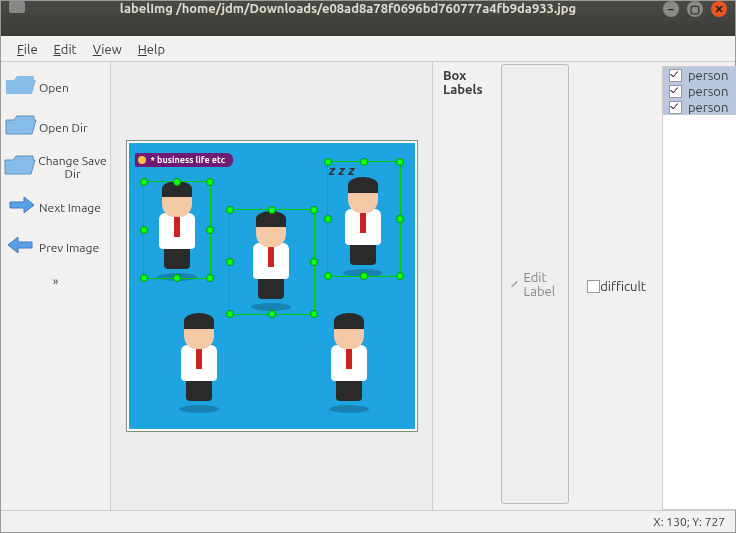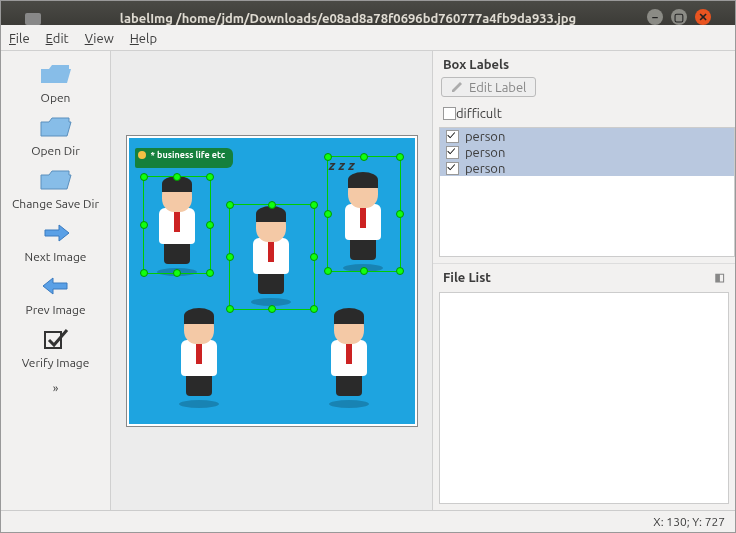--- a/index.html
+++ b/index.html
@@ -1,49 +1,49 @@
 <!DOCTYPE html>
 <html><head>
 <meta charset="utf-8">
 <style>
 * { box-sizing: border-box; margin: 0; padding: 0; }
 body { font-family: "Ubuntu", "Segoe UI", sans-serif; font-size: 13px; background: #f2f1f0; color: #3c3c3c; width: 736px; height: 533px; overflow: hidden; }
 .window { display: flex; flex-direction: column; height: 100%; border: 1px solid #999; }
-.titlebar { background: linear-gradient(#4a4a45, #3c3b37); color: #dfdbd2; height: 24px; display: flex; align-items: flex-end; padding: 0 24px; font-size: 13px; font-weight: bold; }
+.titlebar { background: linear-gradient(#4a4a45, #3c3b37); color: #dfdbd2; height: 35px; display: flex; align-items: flex-start; padding: 0 8px; font-size: 13px; font-weight: bold; }
 .titlebar .icon { width: 16px; height: 12px; background: #888; border-radius: 2px; margin-right: 8px; flex-shrink: 0; }
 .titlebar .title { flex: 1; text-align: center; }
 .win-btns { display: flex; gap: 8px; }
 .win-btn { width: 16px; height: 16px; border-radius: 50%; display: flex; align-items: center; justify-content: center; font-size: 11px; color: #222; }
 .win-min { background: #8b8b85; }
 .win-max { background: #8b8b85; }
 .win-close { background: #e95420; }
-.menubar { background: #f2f1f0; border-bottom: 1px solid #d0d0d0; height: 26px; display: flex; align-items: center; padding: 0 0; }
+.menubar { background: #f2f1f0; border-bottom: 1px solid #d0d0d0; height: 26px; display: flex; align-items: center; padding: 0 8px; }
 .menu-item { padding: 4px 8px; cursor: default; }
 .menu-item .ul { text-decoration: underline; }
 .body { flex: 1; display: flex; min-height: 0; }
 .toolbar { width: 110px; background: #f2f1f0; border-right: 1px solid #d0d0d0; display: flex; flex-direction: column; align-items: center; padding-top: 6px; gap: 2px; overflow: hidden; }
-.tool-btn { display: flex; flex-direction: column; align-items: center; padding: 4px 2px; width: 100%; cursor: default; font-size: 12px; }
+.tool-btn { display: flex; flex-direction: row; align-items: center; padding: 4px 2px; width: 100%; cursor: default; font-size: 12px; }
 .tool-icon { width: 36px; height: 26px; display: flex; align-items: center; justify-content: center; margin-bottom: 4px; }
 .tool-label { text-align: center; }
 .canvas-area { flex: 1; background: #ececec; display: flex; align-items: center; justify-content: center; position: relative; border-right: 1px solid #d0d0d0; }
 .canvas-frame { border: 1px solid #888; background: #fff; padding: 2px; }
 .img-canvas { width: 286px; height: 286px; background: #1ea4e0; position: relative; overflow: hidden; }
-.ribbon { position: absolute; top: 10px; left: 6px; background: #15803d; color: #fff; font-size: 9px; font-weight: bold; padding: 2px 8px 8px 16px; border-radius: 2px 6px 6px 2px; }
+.ribbon { position: absolute; top: 10px; left: 6px; background: #701a75; color: #fff; font-size: 9px; font-weight: bold; padding: 2px 8px 2px 16px; border-radius: 2px 6px 6px 2px; }
 .ribbon::before { content: ''; position: absolute; left: 3px; top: 3px; width: 8px; height: 8px; background: #f6c044; border-radius: 50%; }
 .person { position: absolute; width: 60px; height: 92px; }
 .head { position: absolute; top: 0; left: 50%; transform: translateX(-50%); width: 30px; height: 34px; background: #f4c9a6; border-radius: 50% 50% 40% 40%; }
 .hair { position: absolute; top: -2px; left: 0; width: 100%; height: 16px; background: #2a2a2a; border-radius: 50% 50% 0 0; }
 .shirt { position: absolute; top: 30px; left: 50%; transform: translateX(-50%); width: 36px; height: 36px; background: #fff; border-radius: 6px 6px 4px 4px; }
 .tie { position: absolute; top: 32px; left: 50%; transform: translateX(-50%); width: 6px; height: 22px; background: #c22; }
 .pants { position: absolute; top: 62px; left: 50%; transform: translateX(-50%); width: 26px; height: 24px; background: #2a2a2a; border-radius: 0 0 4px 4px; }
 .shadow { position: absolute; bottom: -6px; left: 50%; transform: translateX(-50%); width: 40px; height: 8px; background: rgba(0,0,0,0.2); border-radius: 50%; }
 .bbox { position: absolute; border: 1px solid #0c0; }
 .handle { position: absolute; width: 8px; height: 8px; background: #1f1; border-radius: 50%; border: 1px solid #090; margin: -4px; }
 .zz { position: absolute; font-size: 13px; font-weight: bold; color: #333; font-style: italic; }
-.right-panel { width: 302px; background: #f2f1f0; display: flex; flex-direction: column; }
+.right-panel { width: 302px; background: #f2f1f0; display: flex; flex-direction: row; }
 .panel-header { font-weight: bold; padding: 6px 10px 4px; font-size: 13px; }
 .edit-label-btn { margin: 2px 8px 6px; border: 1px solid #bbb; background: #eee; padding: 2px 8px; border-radius: 3px; color: #888; display: inline-flex; align-items: center; gap: 5px; font-size: 13px; width: fit-content; }
 .edit-label-btn svg { opacity: 0.55; }
 .row { display: flex; align-items: center; padding: 3px 10px; gap: 0; }
 .chk { width: 13px; height: 13px; border: 1px solid #999; background: #fff; display: inline-block; flex-shrink: 0; }
 .text-input { border: 1px solid #bbb; height: 24px; background: #fff; flex: 1; max-width: 130px; }
 .label-list { margin: 4px 0 0 6px; border: 1px solid #ccc; background: #fff; flex: 0 0 130px; overflow: auto; }
 .label-item { display: flex; align-items: center; padding: 1px 6px; gap: 6px; background: #b9c8df; font-size: 13px; }
 .label-item .chk { position: relative; }
 .label-item .chk::after { content: '✓'; position: absolute; top: -3px; left: 0; font-size: 12px; color: #000; }
@@ -110,29 +110,20 @@
         <div class="tool-label">Next Image</div>
       </div>
       <div class="tool-btn">
         <div class="tool-icon">
           <svg width="30" height="20" viewBox="0 0 30 20">
               <path d="M26 7 L12 7 L12 2 L2 10 L12 18 L12 13 L26 13 Z" fill="#5aa0e6" stroke="#3a7abf"></path>
             </svg>
         </div>
         <div class="tool-label">Prev Image</div>
       </div>
-      <div class="tool-btn">
-        <div class="tool-icon">
-          <svg width="26" height="22" viewBox="0 0 26 22">
-              <rect x="2" y="4" width="16" height="16" fill="none" stroke="#333" stroke-width="2"></rect>
-              <path d="M6 12 L11 17 L24 2" fill="none" stroke="#333" stroke-width="3"></path>
-            </svg>
-        </div>
-        <div class="tool-label">Verify Image</div>
-      </div>
       <div class="expand-ico">»</div>
     </div>
 
     <div class="canvas-area">
       <div class="canvas-frame">
         <div class="img-canvas">
           <div class="ribbon">* business life etc</div>
 
           <div class="person" style="top:40px; left:18px;">
               <div class="shadow"></div>

